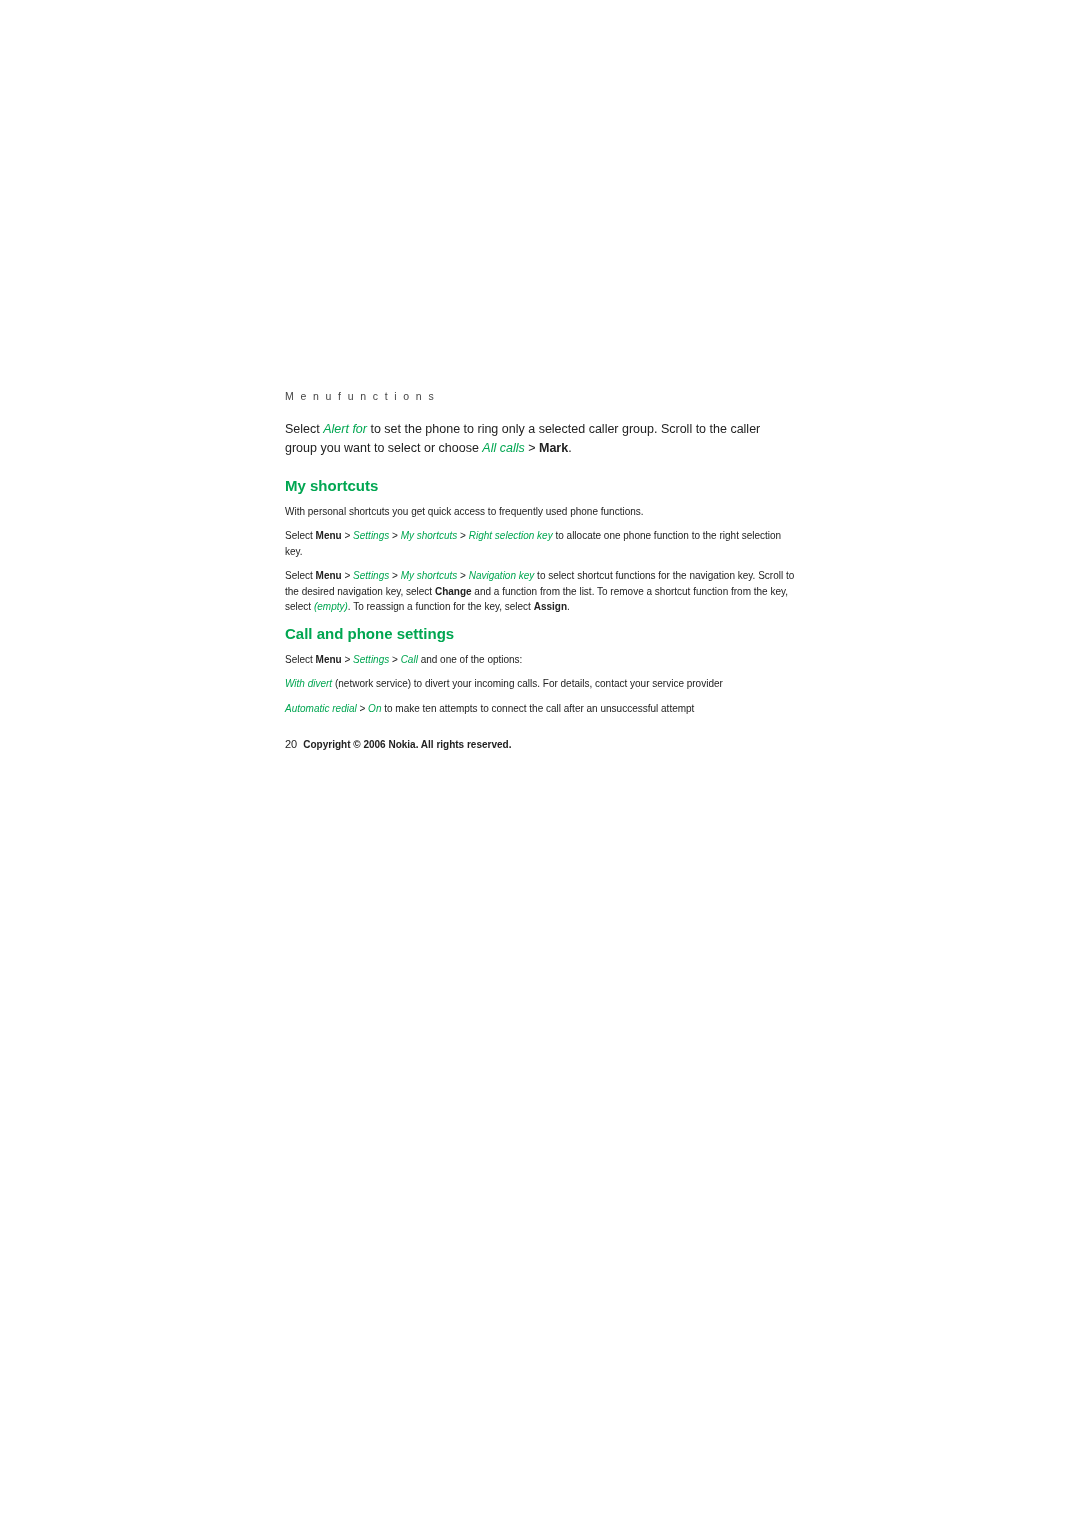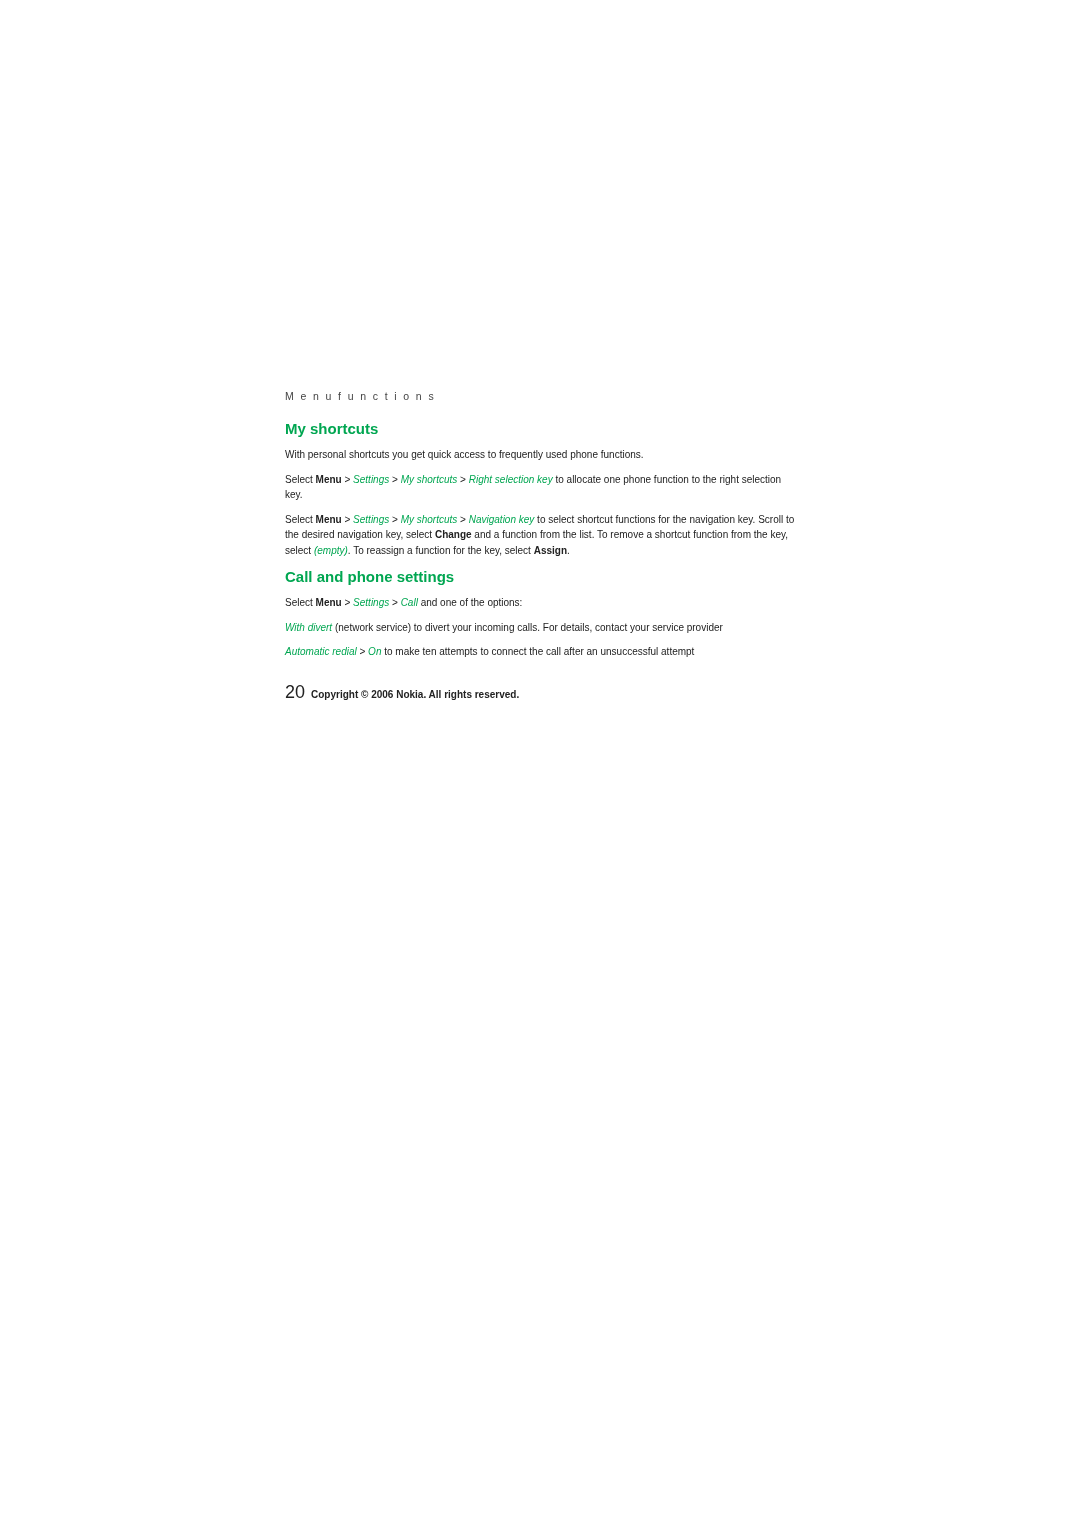--- a/index.html
+++ b/index.html
@@ -78,21 +78,21 @@
     .footer-line {
       font-size: 13px;
       color: #222222;
       margin-top: 22px;
       display: flex;
       align-items: baseline;
       gap: 6px;
     }
 
     .footer-line .page-num {
-      font-size: 18px;
+      font-size: 11px;
       font-weight: normal;
     }
 
     .footer-line .copyright {
       font-size: 10px;
       font-weight: bold;
     }
 
     .nav-key-italic {
       font-style: italic;
@@ -101,20 +101,23 @@
     }
   </style>
 </head>
 <body>
 
 <div class="page">
   <div class="content-area">
 
     <div class="menu-functions-label">M e n u   f u n c t i o n s</div>
 
+    <div class="intro-para">
+      <span>Select </span><span class="green-link">Alert for</span><span> to set the phone to ring only a selected caller group. Scroll to the caller group you want to select or choose </span><span class="green-link">All calls</span><span> &gt; </span><span class="bold-text">Mark</span><span>.</span>
+    </div>
 
     <div class="section-heading">My shortcuts</div>
 
     <div class="section-body">
       <p>With personal shortcuts you get quick access to frequently used phone functions.</p>
       <p>
         <span>Select </span><span class="bold-text">Menu</span><span> &gt; </span><span class="nav-key-italic">Settings</span><span> &gt; </span><span class="nav-key-italic">My shortcuts</span><span> &gt; </span><span class="nav-key-italic">Right selection key</span><span> to allocate one phone function to the right selection key.</span>
       </p>
       <p>
         <span>Select </span><span class="bold-text">Menu</span><span> &gt; </span><span class="nav-key-italic">Settings</span><span> &gt; </span><span class="nav-key-italic">My shortcuts</span><span> &gt; </span><span class="nav-key-italic">Navigation key</span><span> to select shortcut functions for the navigation key. Scroll to the desired navigation key, select </span><span class="bold-text">Change</span><span> and a function from the list. To remove a shortcut function from the key, select </span><span class="nav-key-italic">(empty)</span><span>. To reassign a function for the key, select </span><span class="bold-text">Assign</span><span>.</span>

